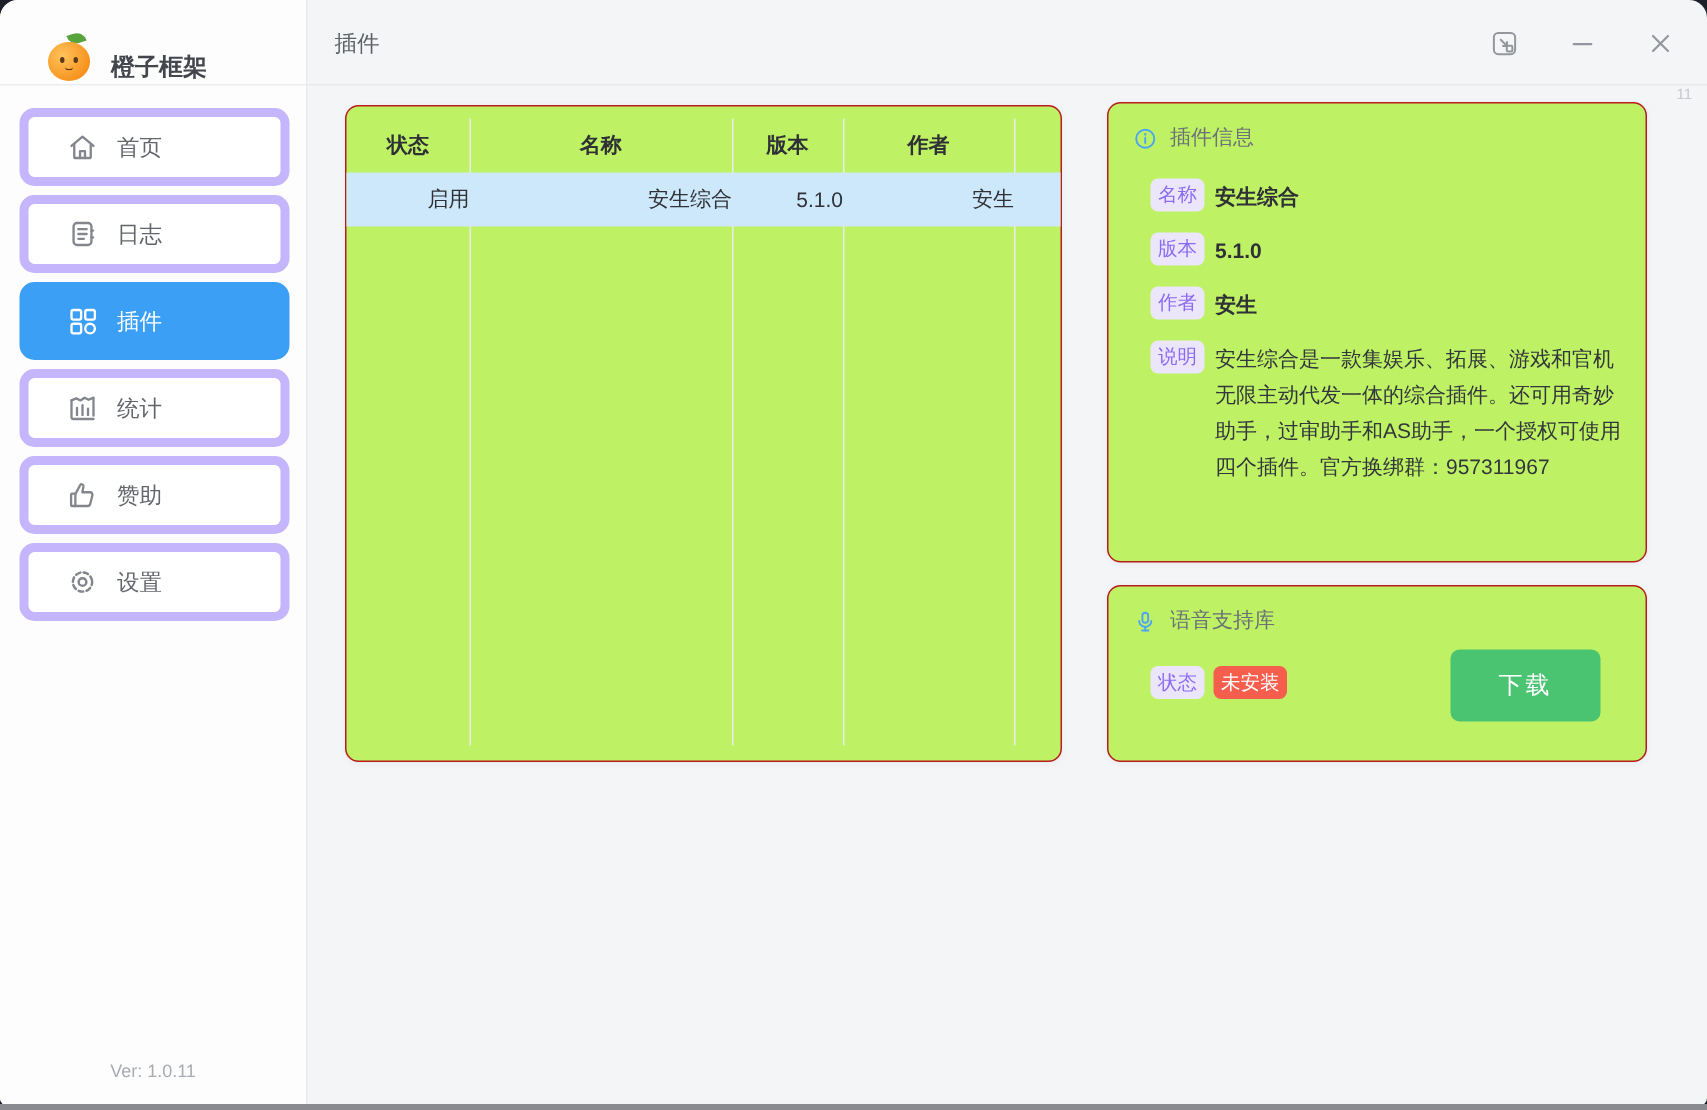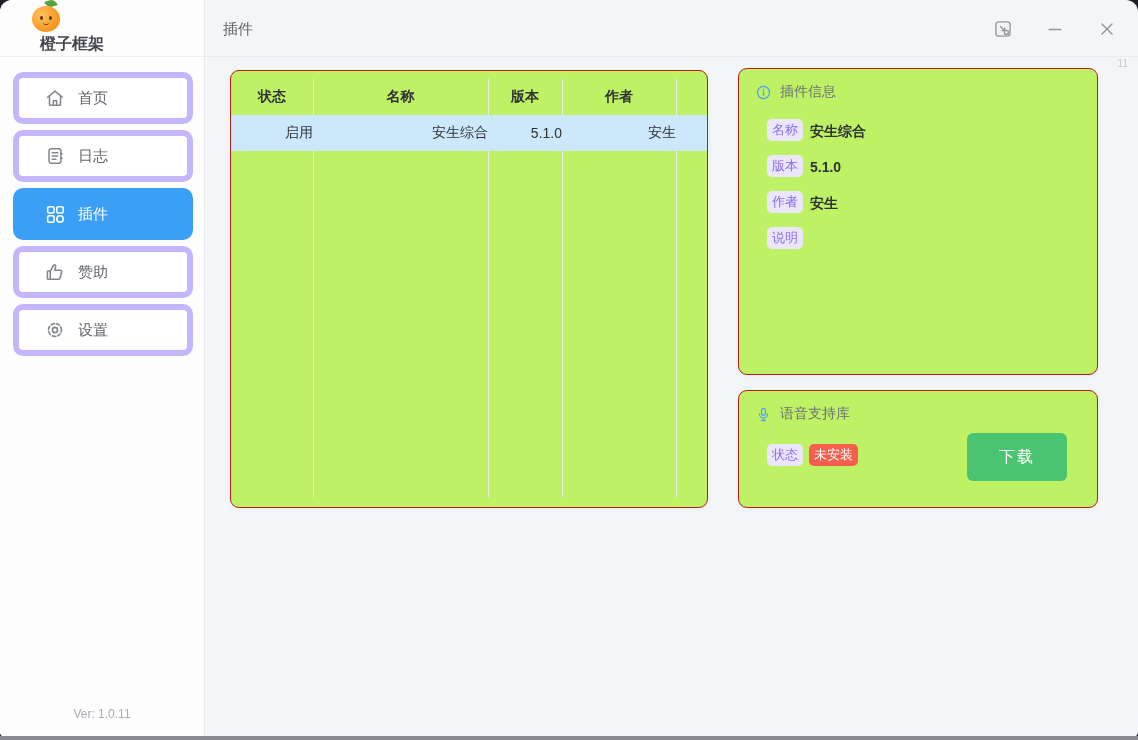--- a/index.html
+++ b/index.html
@@ -8,22 +8,22 @@
 
   .bottom-strip { position:absolute; left:0; bottom:0; width:1138px; height:4px; background:#8a8b90; }
 
   .window { position:absolute; left:0; top:0; width:1138px; height:737px;
             background:#f4f5f7; border-radius:12px 12px 5px 5px; overflow:hidden; }
 
   
   .sidebar { position:absolute; left:0; top:0; width:205px; height:100%;
              background:#fdfdfe; border-right:1px solid #e9eaec; }
   .logo-row { position:absolute; left:0; top:0; width:100%; height:57px;
-              display:flex; align-items:flex-start; padding-left:30px;
-              border-bottom:1px solid #ededef;flex-direction:column; }
+              display:flex; align-items:flex-end; padding-left:30px;
+              border-bottom:1px solid #ededef; }
   .logo-orange { width:34px; height:34px; position:relative; flex:0 0 auto; }
   .logo-body { position:absolute; left:2px; top:6px; width:28px; height:26px; border-radius:50%;
                background:radial-gradient(circle at 35% 35%, #ffc25c, #f7941e 70%, #ef7d12); }
   .logo-leaf { position:absolute; left:15px; top:0px; width:12px; height:7px; border-radius:0 10px 0 10px;
                background:#57a33c; transform:rotate(-18deg); }
   .logo-eye { position:absolute; width:3px; height:4px; border-radius:50%; background:#5a3b17; top:16px; }
   .logo-eye.l { left:10px; } .logo-eye.r { left:19px; }
   .logo-mouth { position:absolute; left:13px; top:22px; width:6px; height:3px;
                 border-bottom:1.5px solid #5a3b17; border-radius:0 0 6px 6px; }
   .logo-title { margin-left:10px; font-size:16px; font-weight:bold; color:#43464c; }
@@ -133,20 +133,30 @@
               <rect x="14" y="4" width="7" height="7" rx="1.5"></rect>
             <rect x="4" y="14" width="7" height="7" rx="1.5"></rect>
               <circle cx="17.5" cy="17.5" r="3.5"></circle>
           </svg>
         </span>
         <span>插件</span>
       </div>
       <div class="nav-item">
         <span class="nicon">
           <svg viewBox="0 0 24 24" fill="none" stroke="currentColor" stroke-width="1.7" stroke-linecap="round" stroke-linejoin="round">
+            <path d="M4 6.5v12a1.5 1.5 0 0 0 1.5 1.5H20"></path>
+              <path d="M4 6.5 7.5 5l3 1.5 3-2 3 1.5L20 4.5v13"></path>
+            <path d="M8 17v-5M12 17v-7M16 17v-4.5"></path>
+          </svg>
+        </span>
+        <span>统计</span>
+      </div>
+      <div class="nav-item">
+        <span class="nicon">
+          <svg viewBox="0 0 24 24" fill="none" stroke="currentColor" stroke-width="1.7" stroke-linecap="round" stroke-linejoin="round">
             <path d="M4.5 11h2.3v9H4.5a.8.8 0 0 1-.8-.8v-7.4a.8.8 0 0 1 .8-.8z"></path>
             <path d="M6.8 11.3 10.3 4.8c.9-1.2 2.6-.4 2.4 1l-.8 4.2h5.6c1.2 0 2 1.1 1.7 2.2l-1.6 6.3c-.2.9-1 1.5-1.9 1.5H6.8"></path>
           </svg>
         </span>
         <span>赞助</span>
       </div>
       <div class="nav-item">
         <span class="nicon">
           <svg viewBox="0 0 24 24" fill="none" stroke="currentColor" stroke-width="1.8" stroke-linecap="round">
             <circle cx="12" cy="12" r="7" stroke-dasharray="3.4 2.4" stroke-dashoffset="1.2"></circle>
@@ -225,20 +235,21 @@
       <div class="field">
         <span class="badge purple">版本</span>
         <span class="field-value">5.1.0</span>
       </div>
       <div class="field">
         <span class="badge purple">作者</span>
         <span class="field-value">安生</span>
       </div>
       <div class="field">
         <span class="badge purple">说明</span>
+        <span class="field-value field-desc">安生综合是一款集娱乐、拓展、游戏和官机无限主动代发一体的综合插件。还可用奇妙助手，过审助手和AS助手，一个授权可使用四个插件。官方换绑群：957311967</span>
       </div>
     </div>
   </div>
 
   <div class="card voice-card">
     <div class="card-head">
       <svg viewBox="0 0 24 24" fill="none" stroke="currentColor" stroke-width="1.8" stroke-linecap="round" stroke-linejoin="round">
         <rect x="9.3" y="3.5" width="5.4" height="9.5" rx="2.7"></rect>
         <path d="M6.3 11.2a5.7 5.7 0 0 0 11.4 0"></path>
           <path d="M12 17v3.2"></path>

